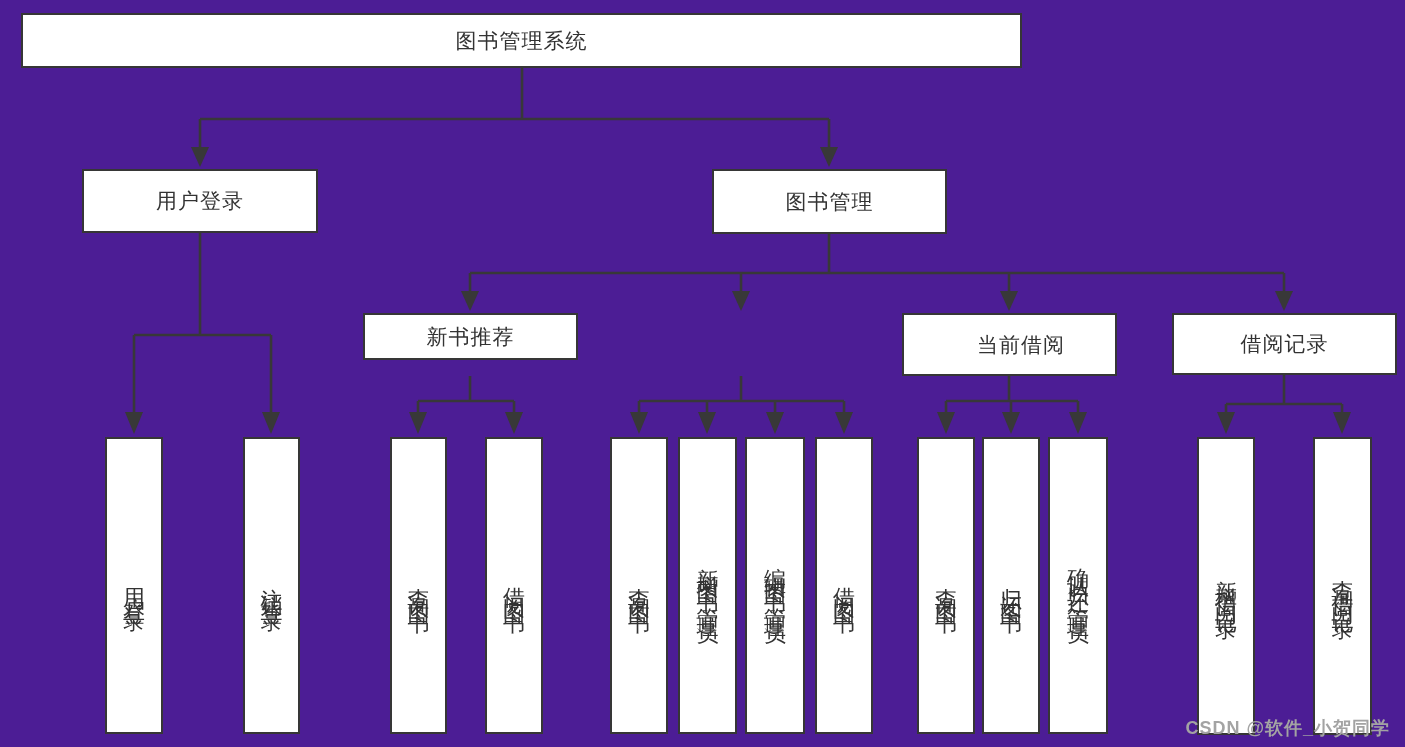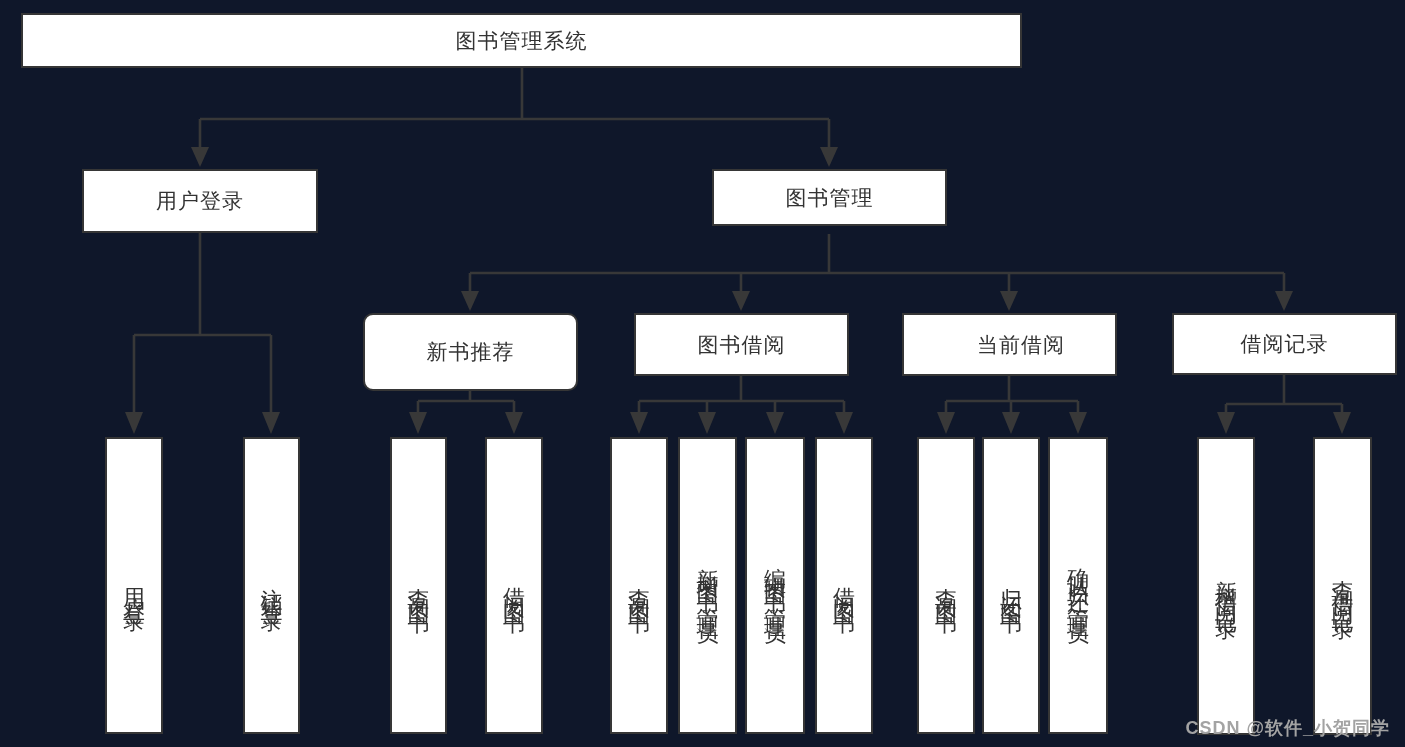--- a/index.html
+++ b/index.html
@@ -4,21 +4,21 @@
 <style>
   html, body {
     margin: 0;
     padding: 0;
     background: #ffffff;
   }
   .stage {
     position: relative;
     width: 1405px;
     height: 747px;
-    background: #0f172a;
+    background: #4c1d95;
     overflow: hidden;
     font-family: "Liberation Sans", "DejaVu Sans", sans-serif;
     color: #333333;
   }
   .connectors {
     position: absolute;
     left: 0;
     top: 0;
     pointer-events: none;
   }
@@ -113,29 +113,26 @@
     </g>
   </svg>
 
   <div class="node" style="left:21px; top:13px; width:1001px; height:55px;">
     <span class="hlabel">图书管理系统</span>
   </div>
 
   <div class="node" style="left:82px; top:169px; width:236px; height:64px;">
     <span class="hlabel">用户登录</span>
   </div>
-  <div class="node" style="left:712px; top:169px; width:235px; height:57px;justify-content:center;">
+  <div class="node" style="left:712px; top:169px; width:235px; height:65px;justify-content:center;">
     <span class="hlabel">图书管理</span>
   </div>
 
-  <div class="node" style="left:363px; top:313px; width:215px; height:78px;border-radius:10px;">
+  <div class="node" style="left:363px; top:313px; width:215px; height:47px;">
     <span class="hlabel">新书推荐</span>
-  </div>
-  <div class="node" style="left:634px; top:313px; width:215px; height:63px;">
-    <span class="hlabel">图书借阅</span>
   </div>
   <div class="node" style="left:902px; top:313px; width:215px; height:63px;padding-left:23px;">
     <span class="hlabel">当前借阅</span>
   </div>
   <div class="node" style="left:1172px; top:313px; width:225px; height:62px;">
     <span class="hlabel">借阅记录</span>
   </div>
 
   <div class="node leaf" style="left:105px; top:437px; width:58px; height:297px;">
     <span>用户登录</span>

